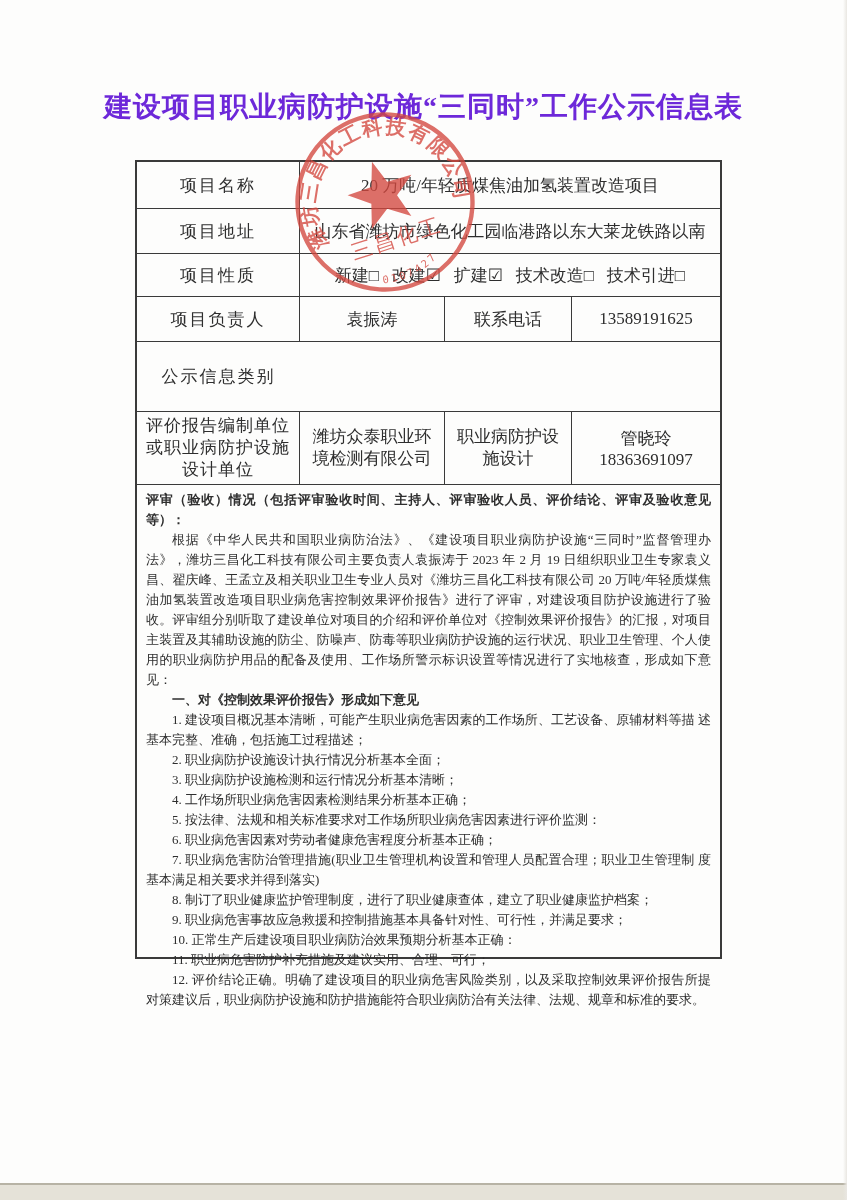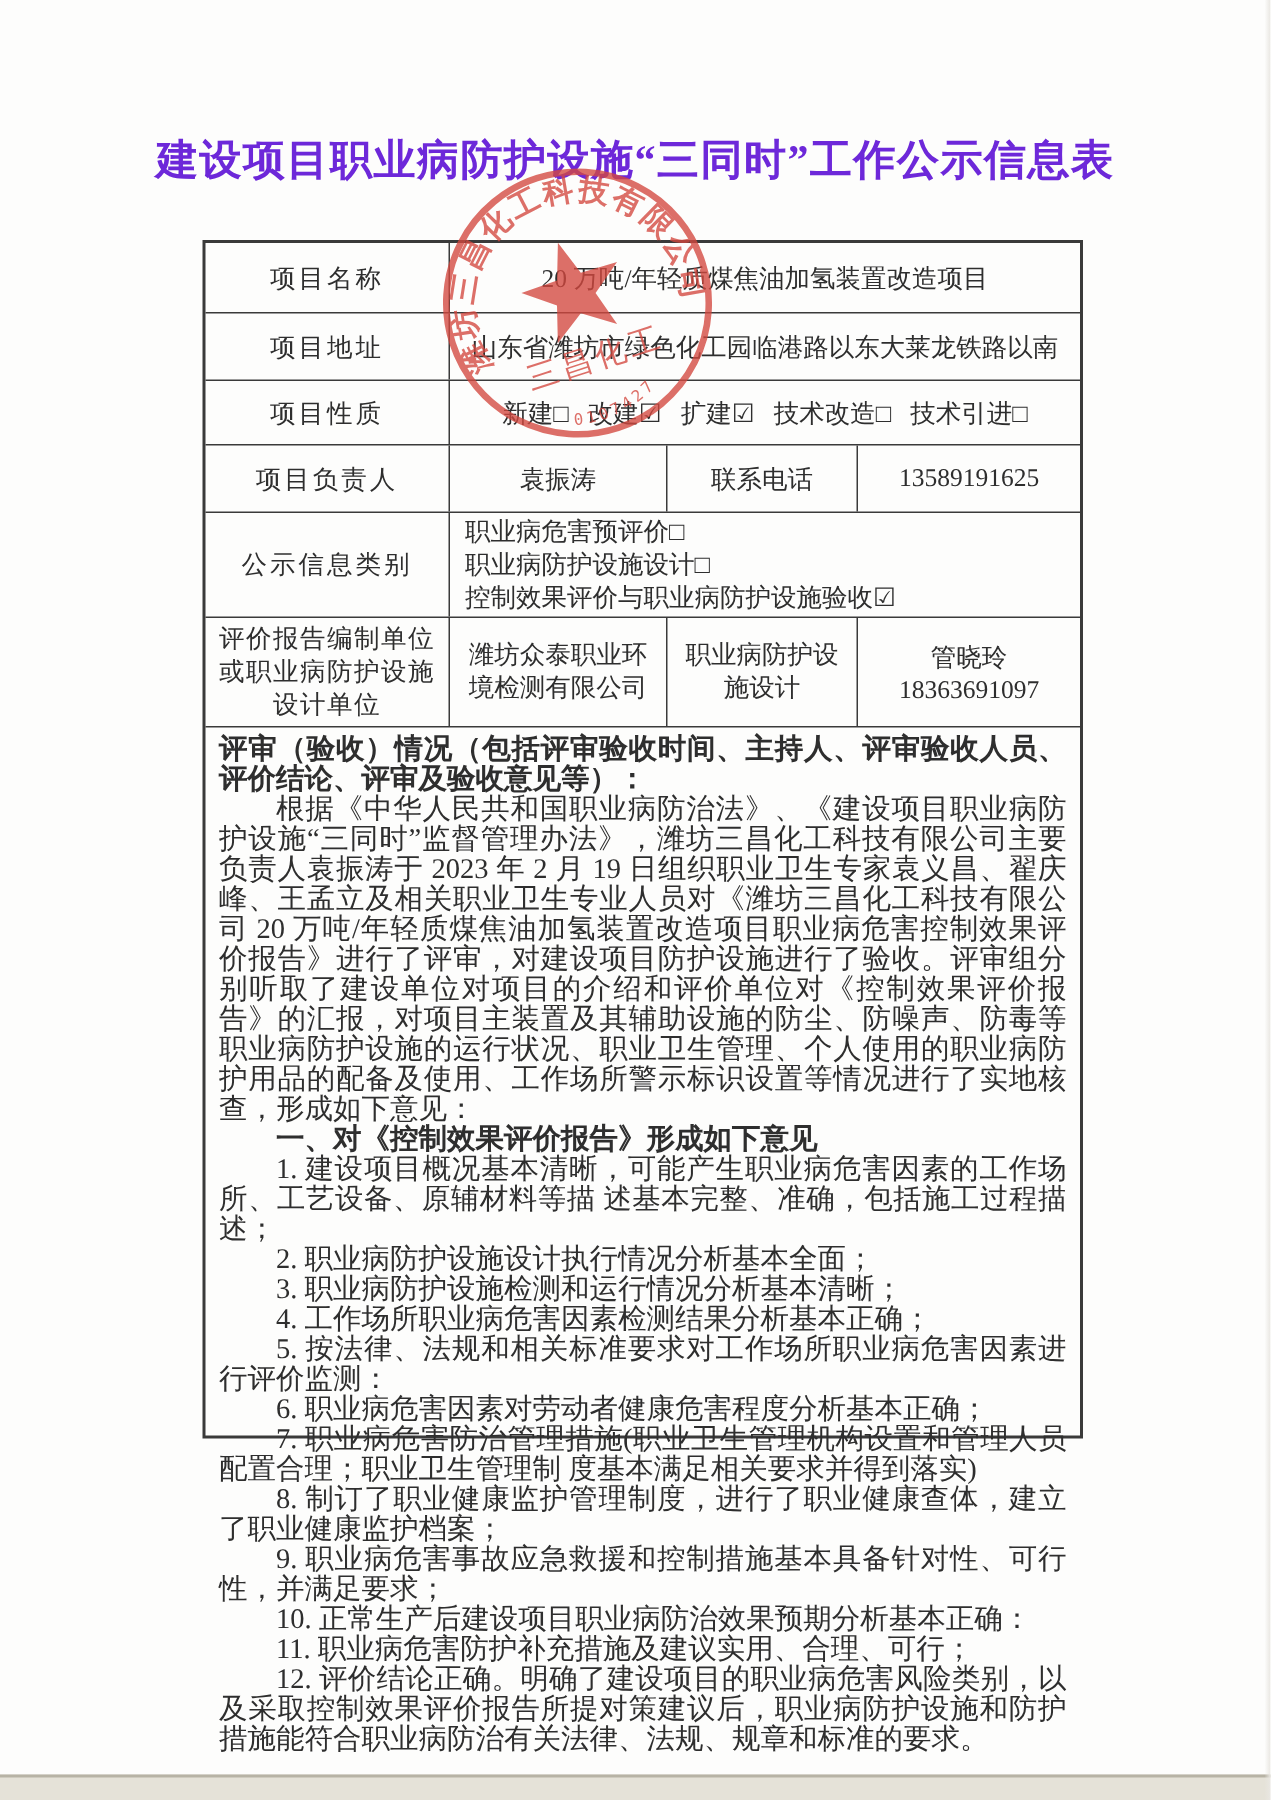--- a/index.html
+++ b/index.html
@@ -38,21 +38,21 @@
   .r4{height:45px;}
   .r5{height:70px;}
   .r6{height:73px;}
   .left-list{align-items:flex-start;justify-content:center;flex-direction:column;text-align:left;padding-left:10px;}
   .left-list div{line-height:22px;white-space:pre;}
   .pre{white-space:pre;}
   .small-wrap{line-height:22px;}
   .review-cell{
     height:600px;box-sizing:border-box;
     padding:5px 9px 0 9px;
-    font-size:19px;line-height:20px;
+    font-size:13px;line-height:20px;
     text-align:justify;
   }
   .review-cell p{margin:0;}
   .bold{font-weight:bold;}
   .indent{text-indent:2em;}
   
   .seal{
     position:absolute;left:280px;top:97px;width:210px;height:210px;
     transform:rotate(-18deg);
     opacity:0.78;
@@ -91,25 +91,20 @@
 
   <div class="row r4">
     <div class="cell label-col">项目负责人</div>
     <div class="cell c2">袁振涛</div>
     <div class="cell c3">联系电话</div>
     <div class="cell c4">13589191625</div>
   </div>
 
   <div class="row r5">
     <div class="cell label-col">公示信息类别</div>
-    <div class="cell value-col left-list">
-      <div>职业病危害预评价□</div>
-      <div>职业病防护设施设计□</div>
-      <div>控制效果评价与职业病防护设施验收☑</div>
-    </div>
   </div>
 
   <div class="row r6">
     <div class="cell label-col small-wrap" style="letter-spacing:1px;">评价报告编制单位或职业病防护设施设计单位</div>
     <div class="cell c2 small-wrap">潍坊众泰职业环境检测有限公司</div>
     <div class="cell c3 small-wrap">职业病防护设施设计</div>
     <div class="cell c4">管晓玲 18363691097</div>
   </div>
 
   <div class="row">

